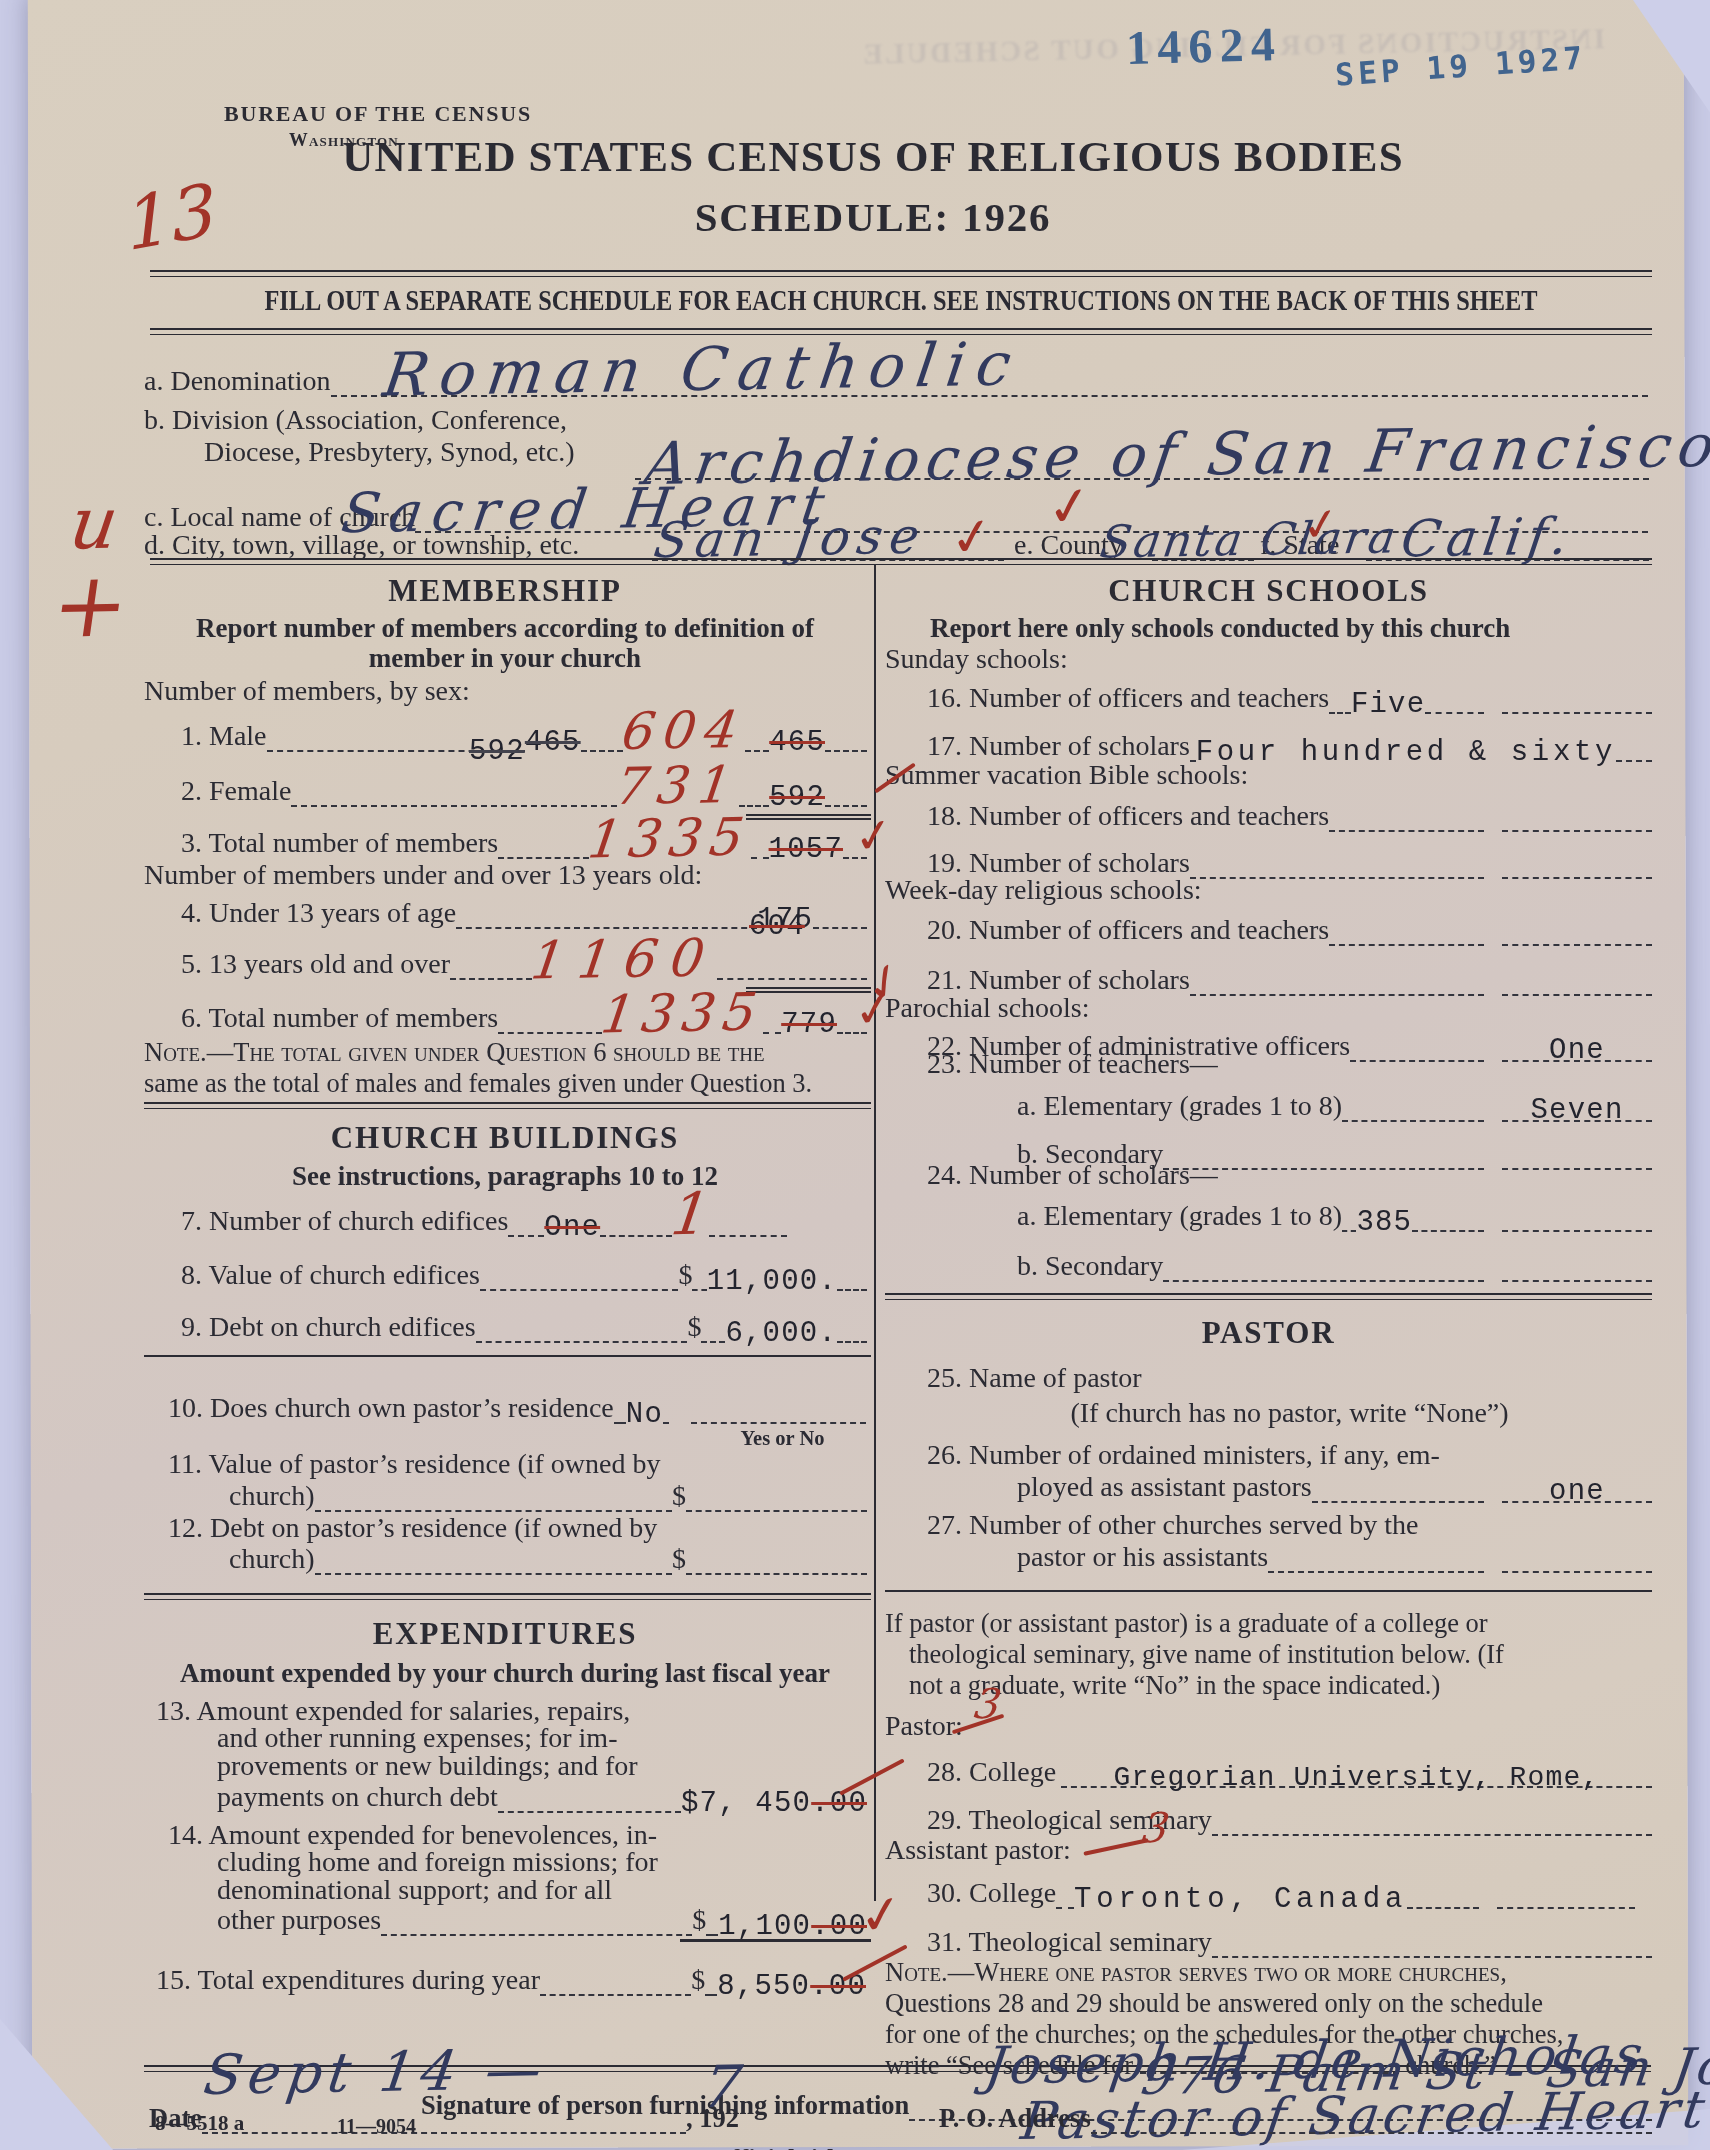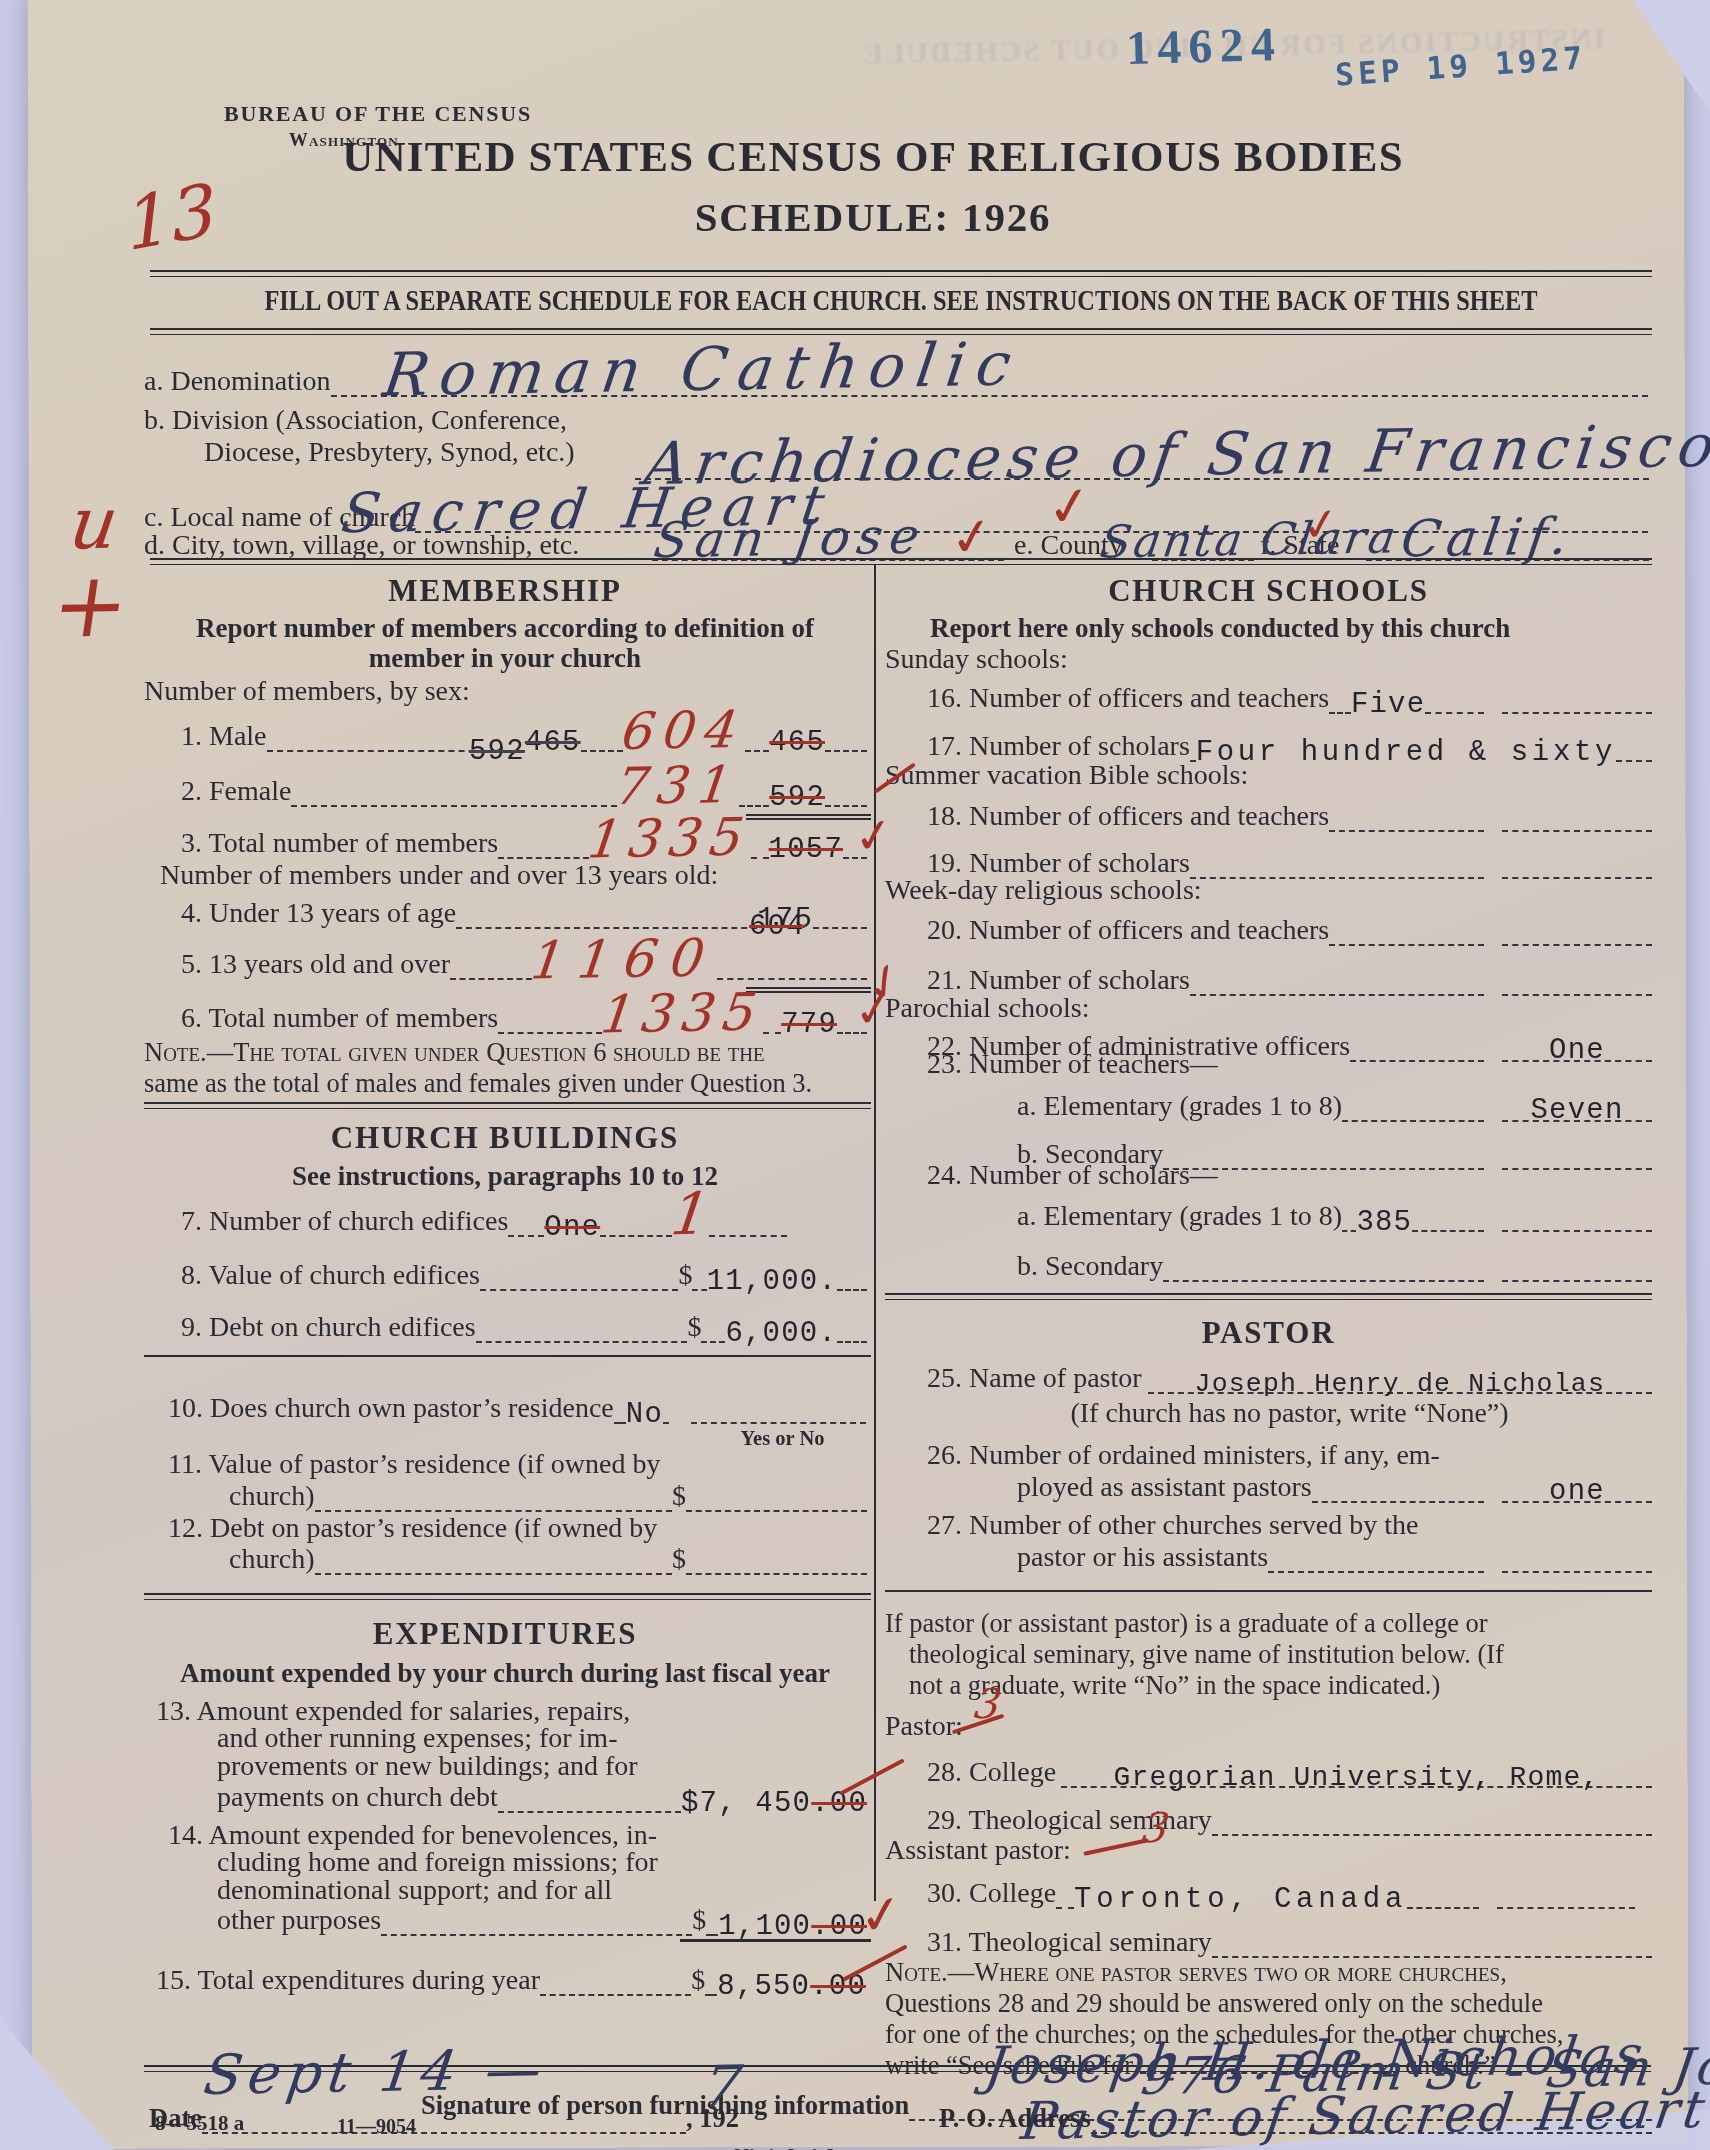--- a/index.html
+++ b/index.html
@@ -141,21 +141,21 @@
   <div class="row" style="left:181px;top:817px;width:686px;height:42px;">
     <span class="lbl">3. Total number of members</span>
     <div class="dl fx"></div>
     <span class="hand red" style="font-size:52px;bottom:-4.8px;position:relative;letter-spacing:7.2px;">1335</span>
     <div class="dl" style="width:18px;"></div>
     <span class="typed sit strike-r">1057</span>
     <div class="dl" style="width:24px;"></div>
   </div>
   <span class="check abs" style="left:854px;top:808px;font-size:47px;">✓</span>
 
-  <div class="abs lbl" style="left:160px;top:859px;">Number of members under and over 13 years old:</div>
+  <div class="abs lbl" style="left:144px;top:859px;">Number of members under and over 13 years old:</div>
 
   <div class="row" style="left:181px;top:889px;width:686px;height:40px;">
     <span class="lbl">4. Under 13 years of age</span>
     <div class="dl fx"></div>
     <span class="typed sit">175</span>
     <div class="dl" style="width:54px;"></div>
   </div>
 
   <span class="abs typed strike-r" style="left:749px;top:910px;">604</span>
   <div class="row" style="left:181px;top:940px;width:686px;height:40px;">
@@ -370,23 +370,20 @@
     <div class="dl fx"></div>
     <div class="dl" style="width:150px;margin-left:18px;"></div>
   </div>
 
   <div class="abs hr2" style="left:885px;top:1293px;width:767px;"></div>
 
   <div class="abs hd ctr" style="left:885px;top:1315px;width:767px;">PASTOR</div>
 
   <div class="row" style="left:927px;top:1355px;width:725px;height:39px;">
     <span class="lbl">25. Name of pastor</span>
-    <div class="ans fx" style="margin-left:6px;">
-      <span class="typed sit" style="font-size:26.5px;">Joseph Henry de Nicholas</span>
-    </div>
   </div>
   <div class="abs lbl ctr" style="left:927px;top:1397px;width:725px;">(If church has no pastor, write “None”)</div>
 
   <div class="abs lbl" style="left:927px;top:1439px;">26. Number of ordained ministers, if any, em-</div>
   <div class="row" style="left:1017px;top:1467px;width:635px;height:36px;">
     <span class="lbl">ployed as assistant pastors</span>
     <div class="dl fx"></div>
     <div class="ans" style="width:150px;margin-left:18px;">
       <span class="typed sit">one</span>
     </div>

